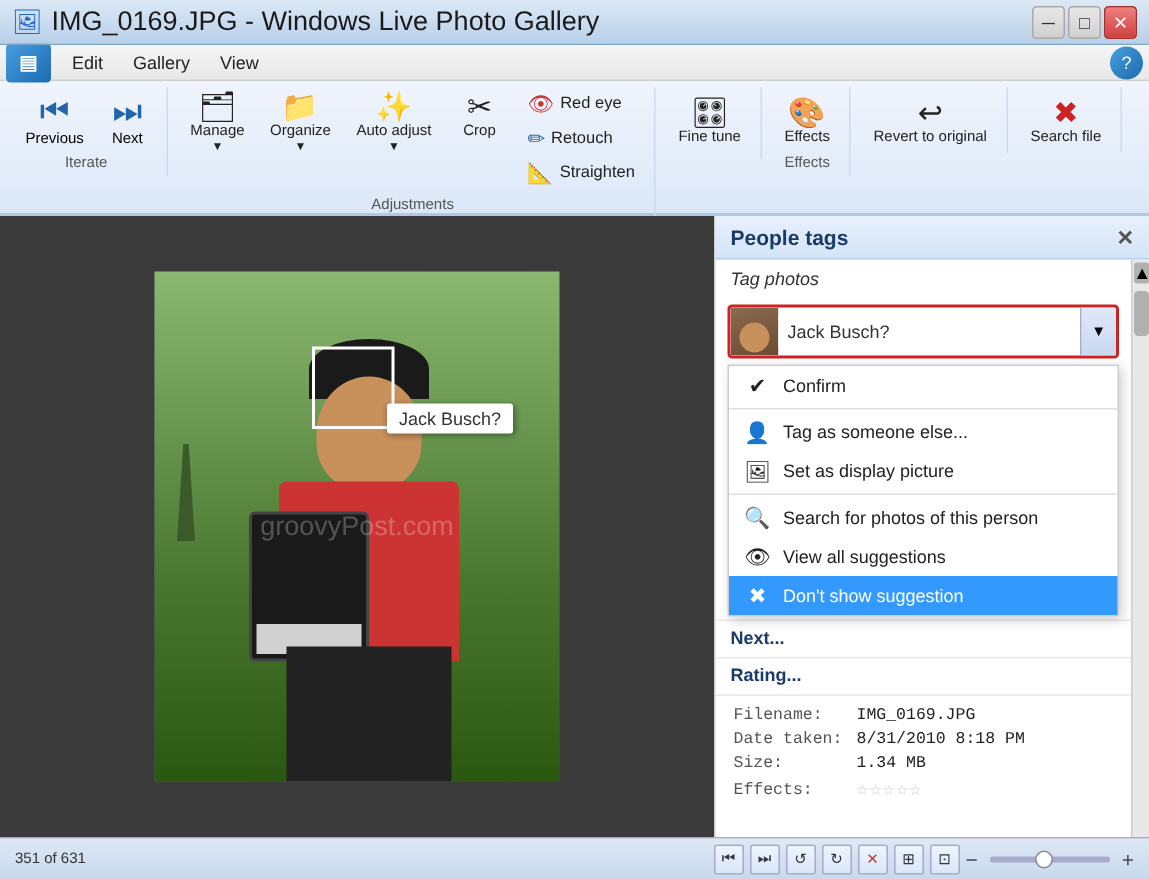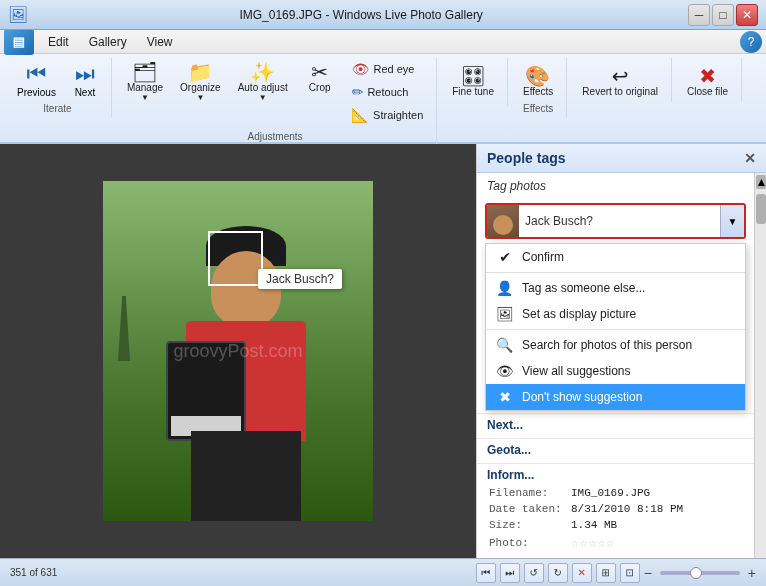--- a/index.html
+++ b/index.html
@@ -8,21 +8,21 @@
     
     .title-bar {
       background: linear-gradient(to bottom, #dce9f5, #b8d0ea);
       height: 30px;
       display: flex;
       align-items: center;
       padding: 0 8px;
       border-bottom: 1px solid #7ea6c8;
       position: relative;
     }
-    .title-bar-text { font-size: 12px; color: #1a1a1a; flex: 1; text-align: center; }
+    .title-bar-text { font-size: 18px; color: #1a1a1a; flex: 1; text-align: left; }
     .title-bar-buttons { display: flex; gap: 2px; }
     .title-btn {
       width: 22px; height: 22px; border: 1px solid #aaa; border-radius: 3px;
       display: flex; align-items: center; justify-content: center; font-size: 12px;
       cursor: pointer; background: linear-gradient(to bottom, #e8e8e8, #d0d0d0);
     }
     .title-btn.close { background: linear-gradient(to bottom, #f08080, #d04040); color: white; border-color: #a03030; }
     .title-btn.min-btn, .title-btn.max-btn { color: #333; }
 
     
@@ -359,21 +359,21 @@
   <div class="ribbon-group">
     <div class="ribbon-btn" style="margin-top:4px; min-width:60px;">
       <span class="btn-icon">↩</span>
       <span style="text-align:center; line-height:1.2;">Revert to original</span>
     </div>
   </div>
 
   <div class="ribbon-group">
     <div class="ribbon-btn" style="margin-top:4px;">
       <span class="btn-icon" style="color:#cc2222;">✖</span>
-      <span>Close file</span>
+      <span>Search file</span>
     </div>
   </div>
 </div>
 
 <div class="main-content">
 
   <div class="photo-area">
     <div class="photo-container">
       <div class="photo-bg-person"></div>
 
@@ -446,41 +446,40 @@
             <span class="d-icon">✖</span>
             <span>Don't show suggestion</span>
           </div>
         </div>
 
         <div class="info-section">
           <div class="section-title">Next...</div>
         </div>
 
         <div class="info-section">
-          <div class="section-title">Geota...</div>
+          <div class="section-title">Rating...</div>
         </div>
 
         <div class="info-section">
-          <div class="section-title">Inform...</div>
           <table class="info-table">
             <tbody>
                 <tr>
               <td>Filename:</td>
               <td>IMG_0169.JPG</td>
             </tr>
             <tr>
               <td>Date taken:</td>
               <td>8/31/2010  8:18 PM</td>
             </tr>
             <tr>
               <td>Size:</td>
               <td>1.34 MB</td>
             </tr>
             <tr>
-              <td>Photo:</td>
+              <td>Effects:</td>
               <td>
                 <span class="stars">☆☆☆☆☆</span>
               </td>
             </tr>
 
           </tbody>
             </table>
         </div>
       </div>
 

